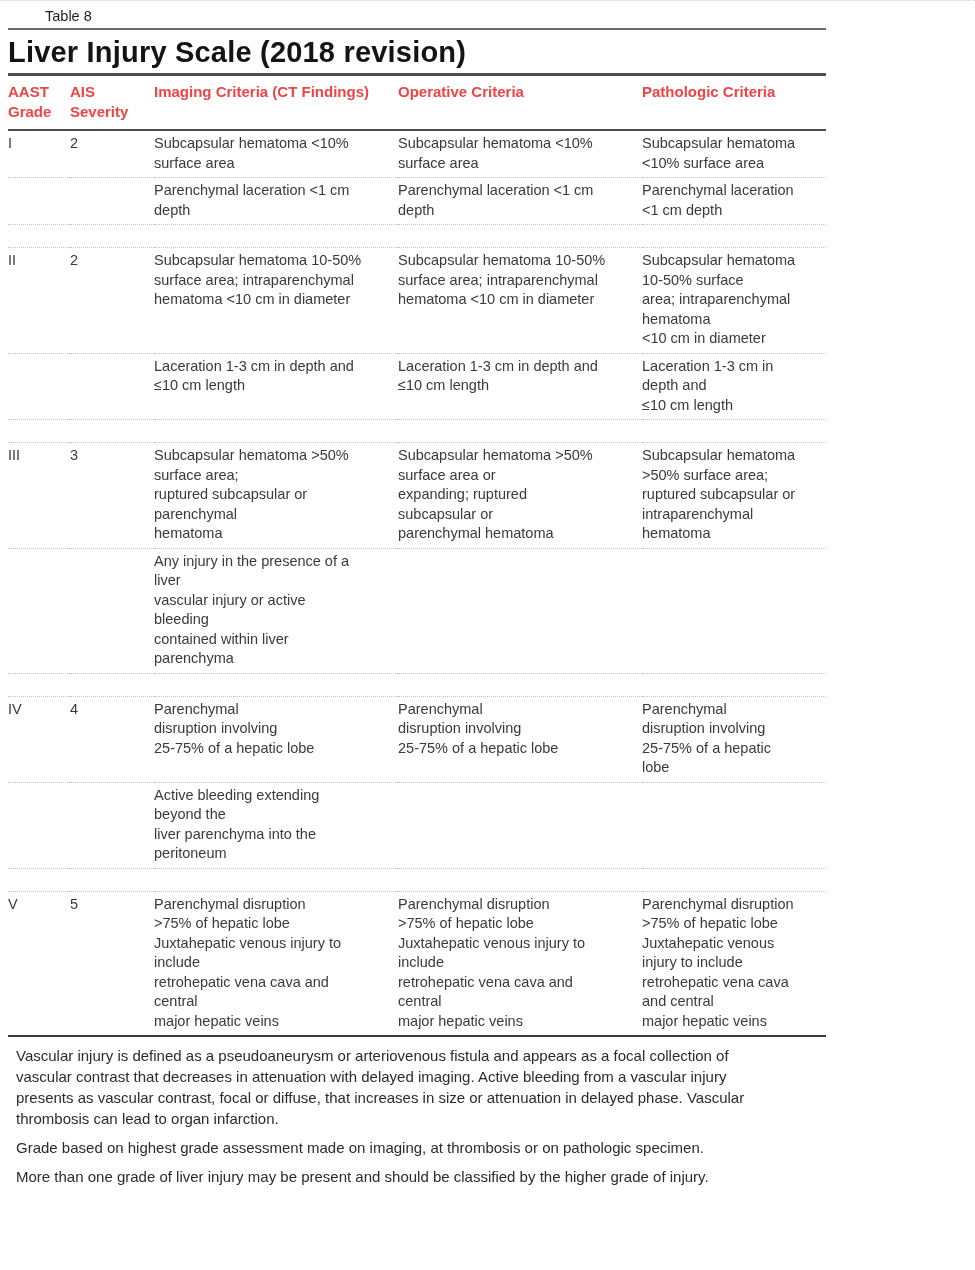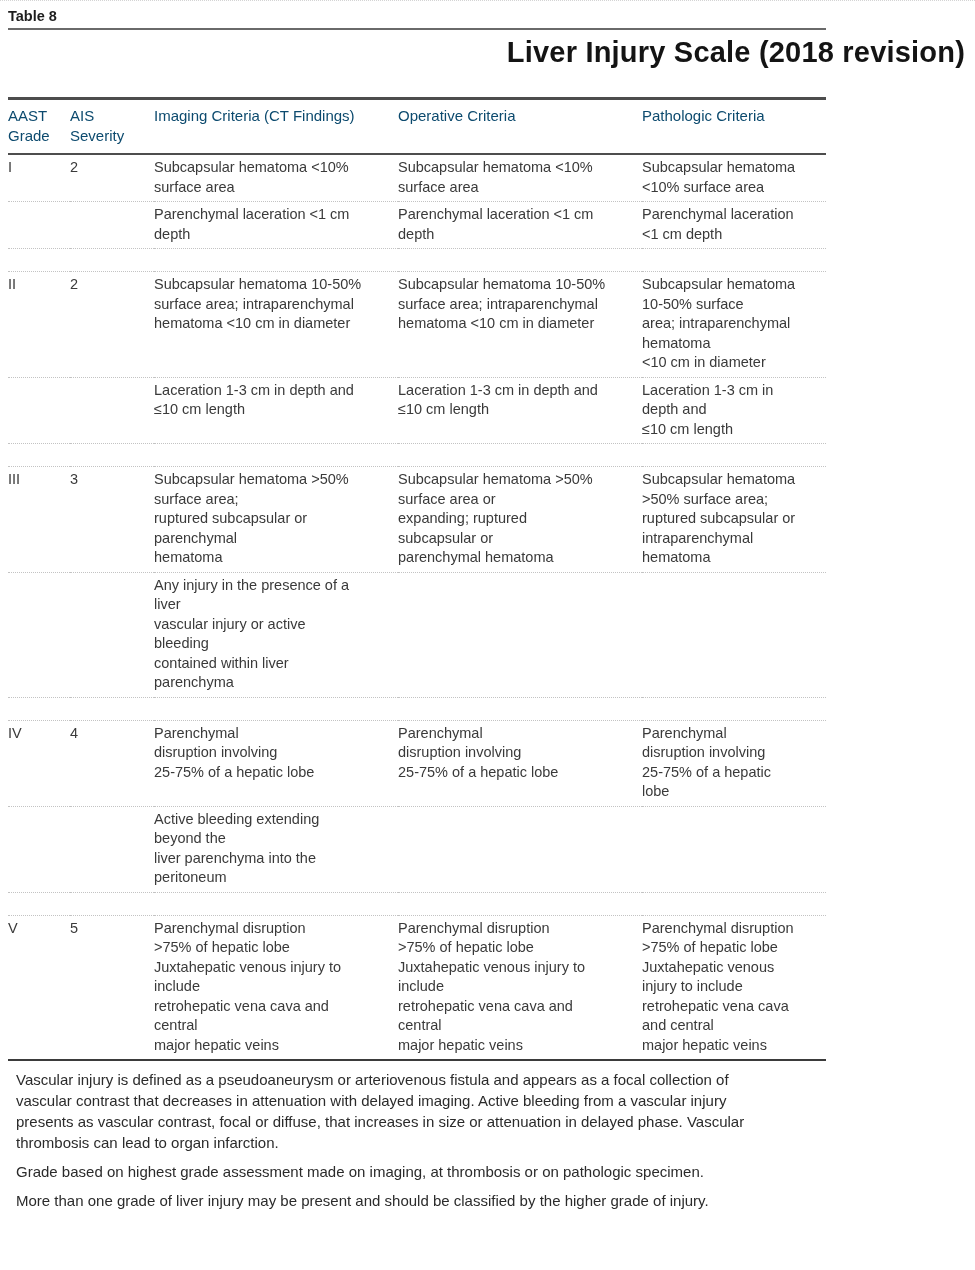--- a/index.html
+++ b/index.html
@@ -7,56 +7,56 @@
     width: 975px;
     font-family: "Liberation Sans", "DejaVu Sans", sans-serif;
     color: #3a3a3a;
     -webkit-font-smoothing: antialiased;
   }
   .page { padding: 2px 10px 0 8px; }
   .top-dotted { border-top: 1px dotted #d4d4d4; width: 100%; height: 0; }
 
   .table-label {
     font-size: 14.5px;
-    font-weight: bold;
+    font-weight: normal;
     color: #1d1d1d;
     padding: 5px 0 4px 0;
+    margin-left: 37px;
   }
   .label-rule {
     width: 818px;
     border-bottom: 2px solid #6a6a6a;
     height: 0;
   }
   .page-title {
     font-size: 29px;
     font-weight: bold;
     color: #141414;
     letter-spacing: 0.2px;
     margin: 6px 0 0 0;
-    padding: 0 0 28px 0;
-    text-align: right;
+    padding: 0 0 4px 0;
   }
 
   table.injury-table {
     width: 818px;
     border-collapse: collapse;
     table-layout: fixed;
     border-top: 3px solid #4d4d4d;
     border-bottom: 2px solid #3b3b3b;
   }
   col.c-grade    { width: 62px; }
   col.c-severity { width: 84px; }
   col.c-imaging  { width: 244px; }
   col.c-operative{ width: 244px; }
   col.c-path     { width: 184px; }
 
   thead th {
     font-size: 15px;
-    font-weight: normal;
-    color: #0c4a6e;
+    font-weight: bold;
+    color: #ef4444;
     text-align: left;
     vertical-align: top;
     white-space: pre-line;
     padding: 6px 10px 7px 0;
     line-height: 20px;
     border-bottom: 2px solid #4d4d4d;
   }
 
   tbody td {
     font-size: 14.5px;

